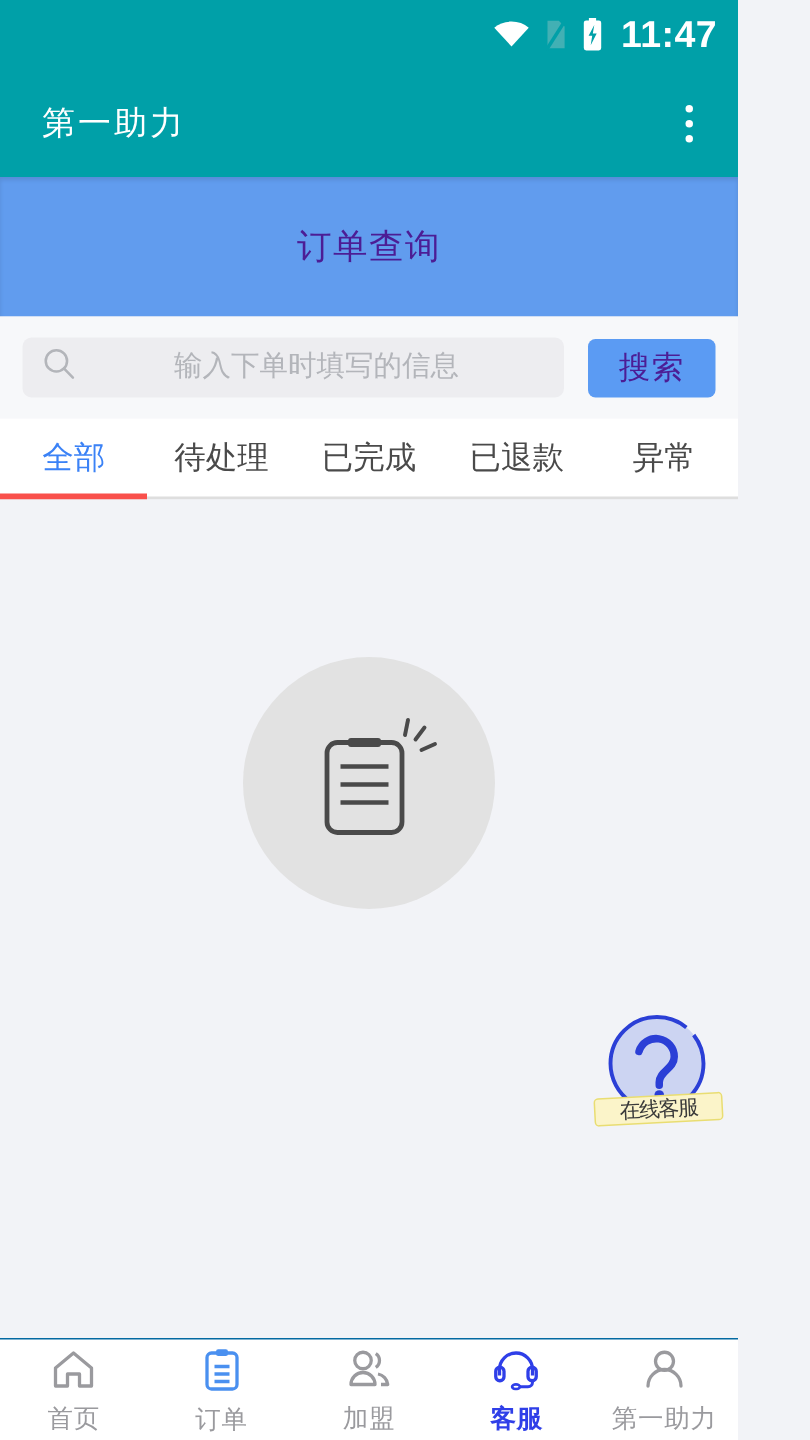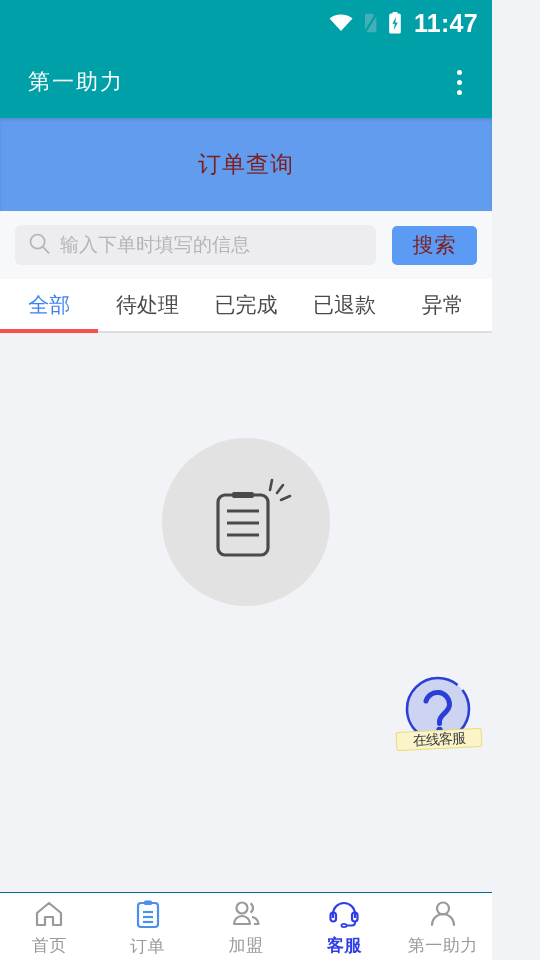--- a/index.html
+++ b/index.html
@@ -31,44 +31,44 @@
   }
   .app-title { color:#fff; font-size:22px; letter-spacing:2px; line-height:1;text-align:center; }
   .overflow { display:flex; flex-direction:column; gap:5px; align-items:center;
               padding:10px 12px; cursor:pointer; }
   .overflow span { width:5px; height:5px; border-radius:50%; background:#fff; display:block; }
 
   
   .banner {
     background:#619cee; flex:0 0 93px;
     display:flex; flex-direction:column; align-items:center; justify-content:center;
-    color:#7f1d1d; gap:4px;
+    color:#4c1d95; gap:4px;
     box-shadow:inset 0 2px 3px rgba(0,0,0,0.10);
   }
   .banner-line1 { font-size:23px; letter-spacing:1px; }
   .banner-line2 { font-size:25px; font-weight:bold; letter-spacing:0.5px; }
 
   
   .searchrow {
     background:#f7f8fa; flex:0 0 68px;
     display:flex; align-items:center; padding:0 15px;
   }
   .search-field {
     flex:1; height:40px; background:#ededf0; border-radius:6px;
     display:flex; align-items:center; padding:0 14px; gap:10px; margin-right:16px;
     max-width:385px;
   }
   .search-field input {
     flex:1; border:none; outline:none; background:transparent;
-    font-size:19px; color:#555; font-family:inherit;
+    font-size:19px; color:#555; font-family:inherit;text-align:center;
   }
   .search-field input::placeholder { color:#b3b5ba; }
   .search-btn {
     width:85px; height:39px; background:#5b9bf3; border:none; border-radius:5px;
-    color:#7f1d1d; font-size:21px; font-family:inherit; cursor:pointer;
+    color:#4c1d95; font-size:21px; font-family:inherit; cursor:pointer;
     display:flex; align-items:center; justify-content:center; letter-spacing:1px;
   }
 
   
   .tabs {
     background:#ffffff; flex:0 0 54px; display:flex; position:relative;
     border-bottom:2px solid #dedede;
   }
   .tab {
     flex:1; display:flex; align-items:center; justify-content:center;

